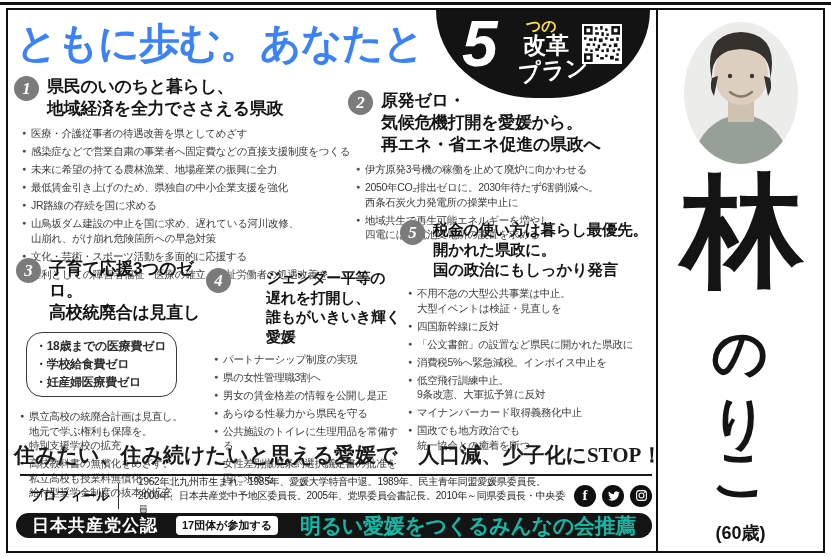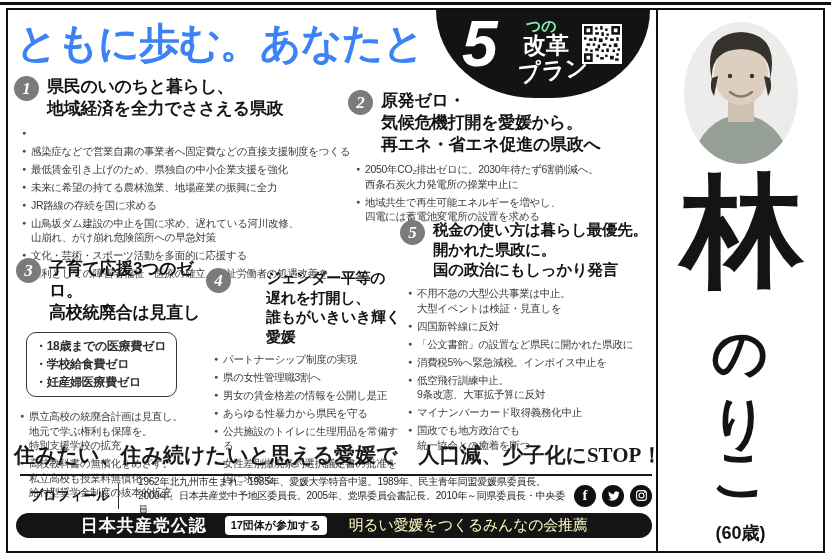--- a/index.html
+++ b/index.html
@@ -9,57 +9,57 @@
   .frame{left:6px;top:8px;width:815px;height:541px;border:2px solid #101010;display:flex;background:#fff;}
   .main{width:648px;position:relative;overflow:hidden;}
   .side{flex:1;border-left:2px solid #101010;position:relative;}
 
   
   .headline{left:8px;top:6px;font-family:"Liberation Serif","DejaVu Serif",serif;font-weight:700;font-size:41px;letter-spacing:-1px;color:#3b82f6;white-space:nowrap;}
 
   
   .badge{left:428px;top:0;width:214px;height:88px;background:#131313;border-radius:0 0 107px 107px / 0 0 96px 96px;}
   .b-num{left:26px;top:2px;font-size:64px;font-weight:900;color:#fff;line-height:1;font-style:italic;}
-  .b-tsuno{left:90px;top:7px;font-size:15px;font-weight:800;color:#86efac;}
+  .b-tsuno{left:90px;top:7px;font-size:15px;font-weight:800;color:#fde047;}
   .b-l1{left:87px;top:24px;font-size:23px;font-weight:900;color:#fff;line-height:1;}
   .b-l2{left:82px;top:49px;font-size:23px;font-weight:900;color:#fff;line-height:1;transform:rotate(-6deg);}
   .b-qr{left:146px;top:14px;width:40px;height:40px;background:#fff;padding:2px;box-sizing:border-box;}
 
   
   .section{position:absolute;}
   .sec-head{display:flex;align-items:flex-start;gap:8px;}
   .sec-num{flex:0 0 auto;width:25px;height:25px;border-radius:50%;background:#7b7b7b;color:#fff;text-align:center;font:italic 700 17px/25px "Liberation Serif","DejaVu Serif",serif;}
   .sec-title{font-weight:800;color:#141414;white-space:pre-line;line-height:1.3;letter-spacing:-0.3px;}
   .t17{font-size:17px;} .t15{font-size:15px;margin-left:27px;} .t155{font-size:15.5px;}
   .items{margin-top:6px;padding-left:8px;}
   .bullet-item{display:flex;gap:5px;margin:0 0 3.5px 0;font-size:10.5px;letter-spacing:-0.3px;line-height:1.38;color:#3a3a3a;}
   .bullet{flex:0 0 auto;font-size:7px;line-height:14px;color:#4c4c4c;}
   .bi-text{white-space:pre-line;}
-  .zero-box{margin:8px 0 6px 10px;display:inline-block;border:1.5px solid #3a3a3a;border-radius:10px;padding:4px 10px 5px 8px;}
+  .zero-box{margin:8px 0 6px 10px;display:inline-block;border:1.5px solid #3a3a3a;border-radius:16px;padding:4px 10px 5px 8px;}
   .zero-item{font-size:12px;font-weight:600;color:#2e2e2e;line-height:1.5;letter-spacing:-0.3px;}
 
   
   .slogan{left:6px;top:431px;width:638px;text-align:center;font-family:"Liberation Serif","DejaVu Serif",serif;font-weight:700;font-size:21px;color:#1a1a1a;white-space:nowrap;letter-spacing:0;}
   .divider{left:12px;top:464px;width:632px;height:2px;background:#1a1a1a;}
 
   
   .profile{left:14px;top:470px;width:632px;height:31px;display:flex;align-items:center;}
   .p-label{font-size:13px;font-weight:700;color:#111;margin:0 8px 0 8px;white-space:nowrap;}
   .p-div{width:1.5px;height:26px;background:#333;margin-right:8px;}
   .p-lines{flex:1;font-size:10px;line-height:1.4;color:#1d1d1d;letter-spacing:-0.2px;margin-left:11px;}
   .social{display:flex;gap:6px;margin-right:2px;}
   .soc{width:22px;height:22px;border-radius:50%;background:#101010;display:flex;align-items:center;justify-content:center;color:#fff;}
   .soc .fb{font-family:"Liberation Serif",serif;font-weight:700;font-size:15px;line-height:1;}
 
   
   .bottombar{left:8px;top:503px;width:636px;height:25px;background:#141414;border-radius:17px;display:flex;align-items:center;justify-content:center;gap:18px;}
   .bb-party{color:#fff;font-weight:800;font-size:17px;letter-spacing:1px;white-space:nowrap;}
   .bb-right{display:flex;align-items:center;gap:22px;}
   .bb-badge{background:#fff;color:#111;font-size:11px;font-weight:700;border-radius:4px;padding:2px 6px;white-space:nowrap;}
-  .bb-endorse{color:#fef9c3;font-weight:400;font-size:15px;letter-spacing:-0.3px;white-space:nowrap;}
+  .bb-endorse{color:#14b8a6;font-weight:700;font-size:21px;letter-spacing:-0.3px;white-space:nowrap;}
 
   
   .photo{position:absolute;left:50%;transform:translateX(-50%);top:12px;}
   .name-kanji{position:absolute;left:0;right:0;top:160px;text-align:center;font-size:122px;font-weight:900;line-height:1;color:#141414;letter-spacing:-4px;}
   .name-kana{position:absolute;left:50%;transform:translateX(-50%);top:288px;writing-mode:vertical-rl;text-orientation:upright;font-size:56px;font-weight:900;color:#141414;line-height:1;letter-spacing:-4px;}
   .age{position:absolute;left:0;right:0;bottom:6px;text-align:center;font-size:18px;font-weight:800;color:#141414;}
 </style>
 </head>
 <body>
 
@@ -124,32 +124,33 @@
 
     <div class="section" style="left:6px;top:66px;width:340px;">
       <div class="sec-head">
         <div class="sec-num">1</div>
         <div class="sec-title t17">県民のいのちと暮らし、
 地域経済を全力でささえる県政</div>
       </div>
       <div class="items">
           <div class="bullet-item">
             <span class="bullet">●</span>
+            <span class="bi-text">医療・介護従事者の待遇改善を県としてめざす</span>
           </div>
           <div class="bullet-item">
             <span class="bullet">●</span>
             <span class="bi-text">感染症などで営業自粛の事業者へ固定費などの直接支援制度をつくる</span>
           </div>
           <div class="bullet-item">
             <span class="bullet">●</span>
+            <span class="bi-text">未来に希望の持てる農林漁業、地場産業の振興に全力</span>
+          </div>
+          <div class="bullet-item">
+            <span class="bullet">●</span>
             <span class="bi-text">最低賃金引き上げのため、県独自の中小企業支援を強化</span>
-          </div>
-          <div class="bullet-item">
-            <span class="bullet">●</span>
-            <span class="bi-text">未来に希望の持てる農林漁業、地場産業の振興に全力</span>
           </div>
           <div class="bullet-item">
             <span class="bullet">●</span>
             <span class="bi-text">JR路線の存続を国に求める</span>
           </div>
           <div class="bullet-item">
             <span class="bullet">●</span>
             <span class="bi-text">山鳥坂ダム建設の中止を国に求め、遅れている河川改修、
 山崩れ、がけ崩れ危険箇所への早急対策</span>
           </div>
@@ -165,20 +166,24 @@
     </div>
 
     <div class="section" style="left:340px;top:80px;width:312px;">
       <div class="sec-head">
         <div class="sec-num">2</div>
         <div class="sec-title t17">原発ゼロ・
 気候危機打開を愛媛から。
 再エネ・省エネ促進の県政へ</div>
       </div>
       <div class="items">
+          <div class="bullet-item">
+            <span class="bullet">●</span>
+            <span class="bi-text">伊方原発3号機の稼働を止めて廃炉に向かわせる</span>
+          </div>
           <div class="bullet-item">
             <span class="bullet">●</span>
             <span class="bi-text">2050年CO₂排出ゼロに。2030年待たず6割削減へ。
 西条石炭火力発電所の操業中止に</span>
           </div>
           <div class="bullet-item">
             <span class="bullet">●</span>
             <span class="bi-text">地域共生で再生可能エネルギーを増やし、
 四電には蓄電池変電所の設置を求める</span>
           </div>

